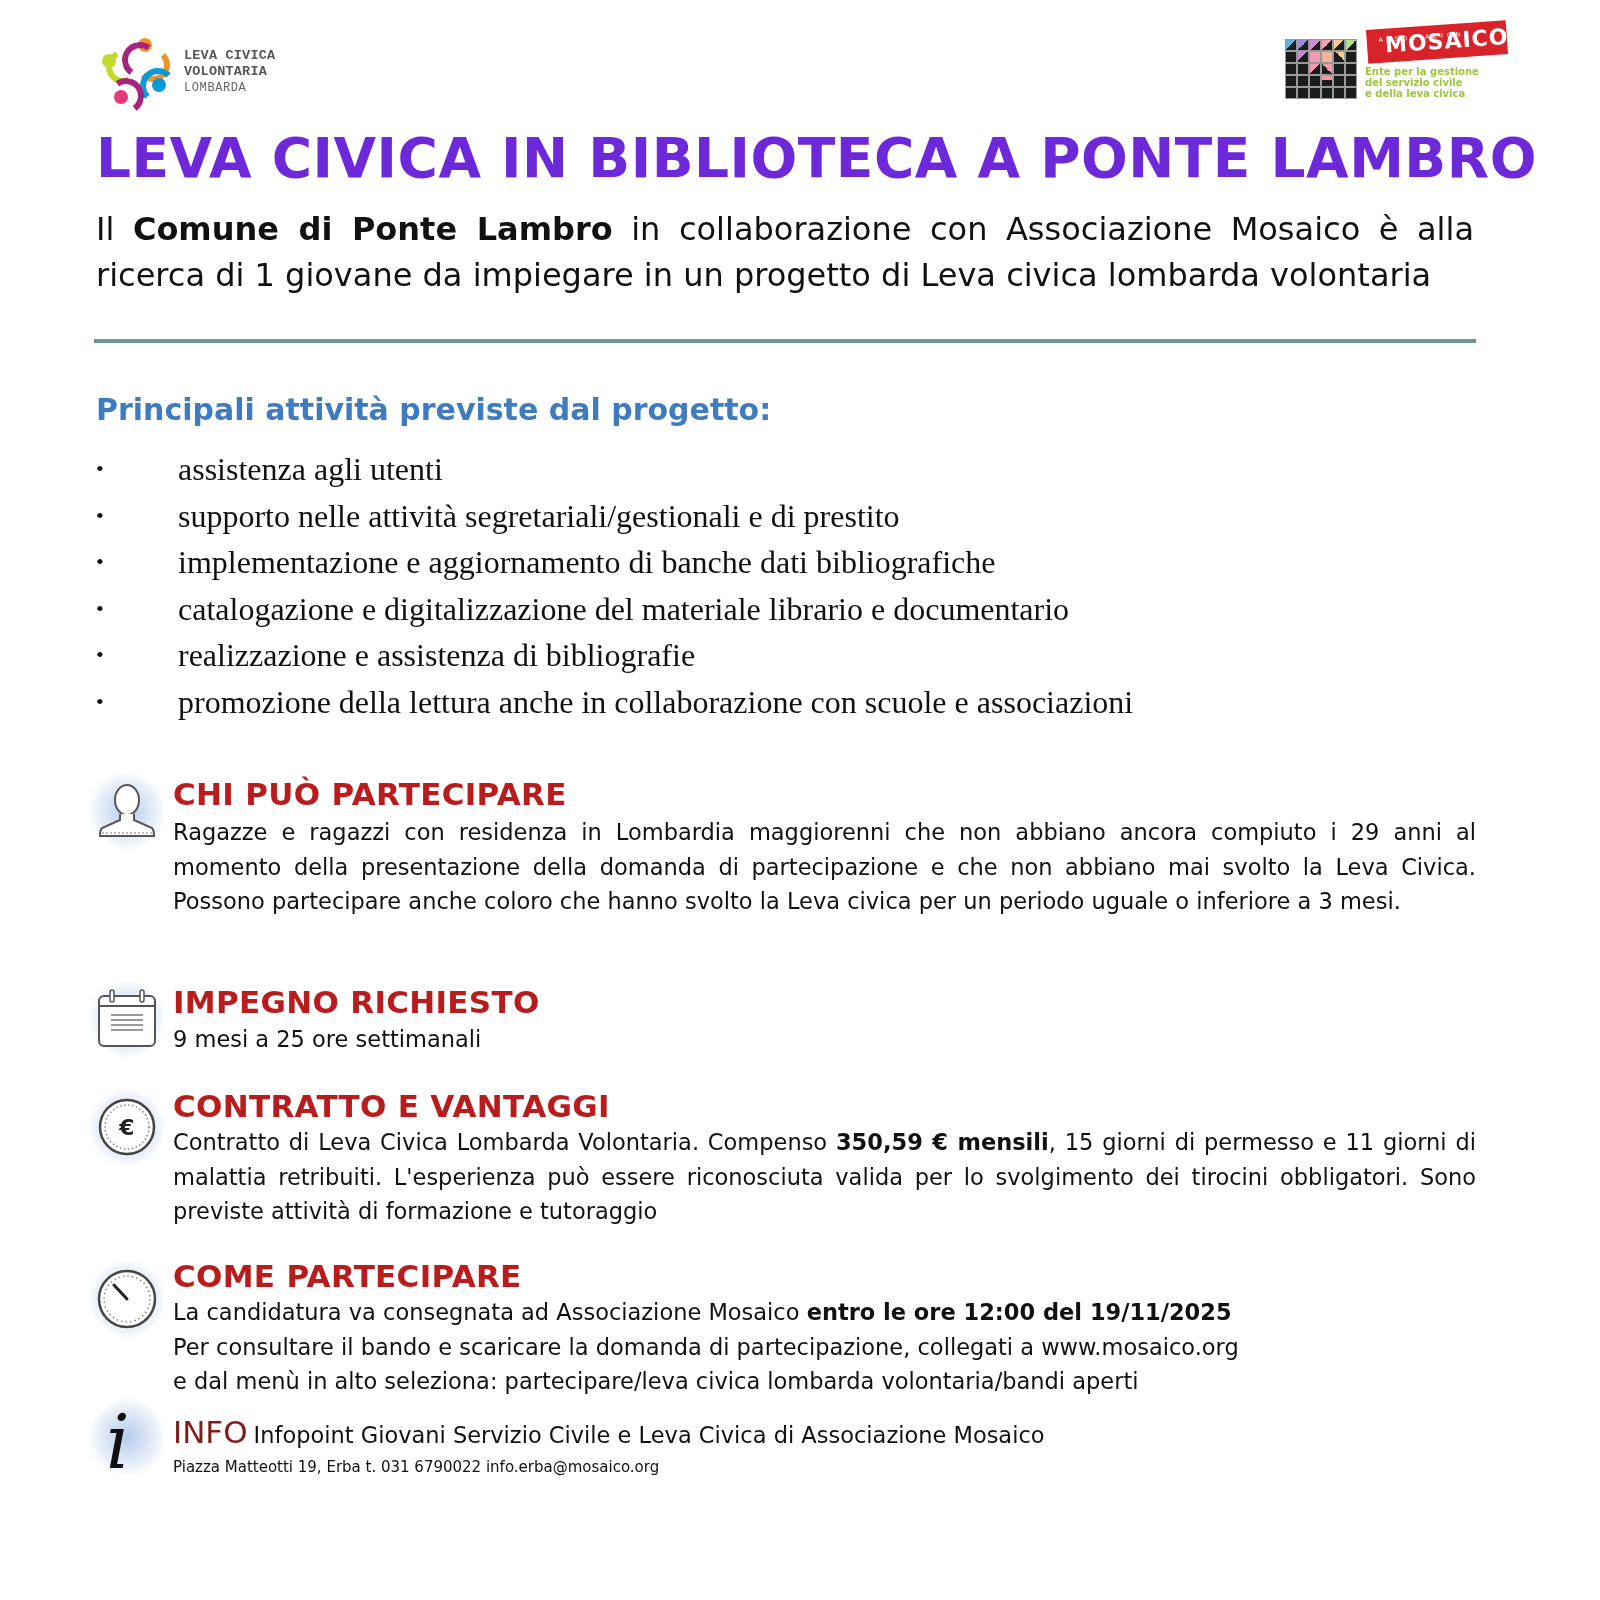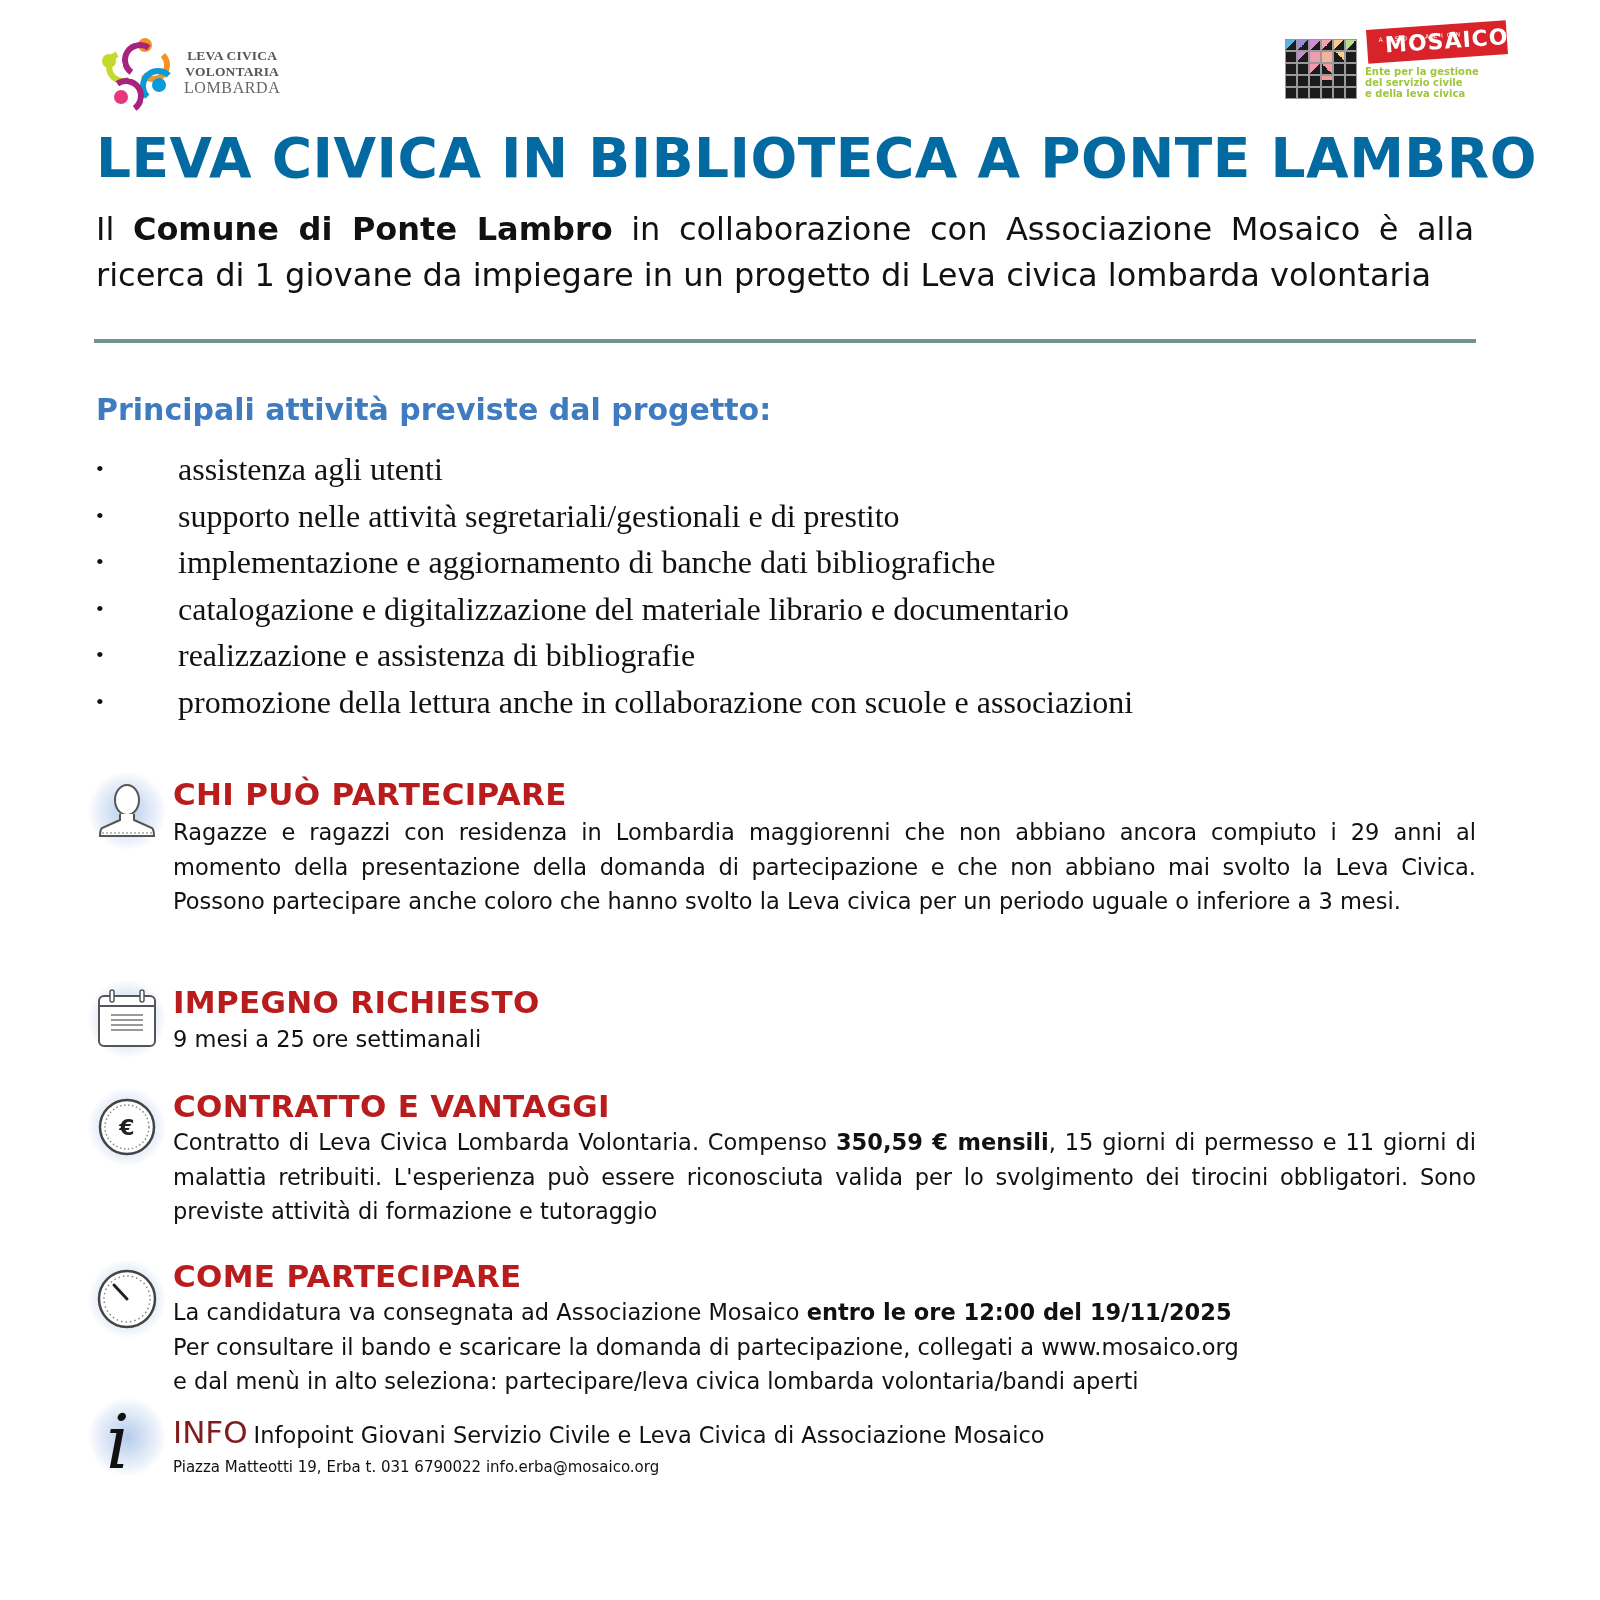--- a/index.html
+++ b/index.html
@@ -4,37 +4,37 @@
 <style>
   html, body { margin:0; padding:0; background:#ffffff; }
   body { width:1600px; height:1600px; position:relative; overflow:hidden;
          font-family:"DejaVu Sans", sans-serif; color:#111; }
   .abs { position:absolute; }
 
   
   #logo-left { left:100px; top:38px; width:220px; height:70px; }
   .ll-dot { position:absolute; border-radius:50%; }
   .ll-arc { position:absolute; border-radius:50%; border:6px solid; border-color:transparent; }
-  .ll-text { position:absolute; left:84px; top:10px; font-family:Liberation Serif, serif;
-             color:#555; line-height:16px;text-align:center; }
+  .ll-text { position:absolute; left:84px; top:10px; font-family:Liberation Mono, monospace;
+             color:#555; line-height:16px; }
   .ll-text .b { font-weight:bold; font-size:13.5px; letter-spacing:0.2px; display:block; }
-  .ll-text .n { font-size:16px; letter-spacing:0.6px; display:block; color:#666; }
+  .ll-text .n { font-size:12px; letter-spacing:0.6px; display:block; color:#666; }
 
   #logo-right { left:1285px; top:22px; width:200px; height:85px; }
   .mosaic-grid { position:absolute; left:0; top:17px; width:72px; height:60px;
                  display:grid; grid-template-columns:repeat(6,12px); grid-template-rows:repeat(5,12px); }
   .mosaic-grid span { border:1px solid #999; box-sizing:border-box; background:#1b1b1b; }
   .mosaic-banner { position:absolute; left:82px; top:3px; width:140px; height:34px;
                    background:#d8232a; transform:rotate(-4deg); color:#fff; font-weight:bold;
                    font-size:22px; letter-spacing:1px; line-height:34px; padding-left:18px; box-sizing:border-box;}
   .mosaic-banner small { position:absolute; top:-6px; left:12px; font-size:6px; letter-spacing:4px; font-weight:normal; }
   .mosaic-sub { position:absolute; left:80px; top:44px; color:#9dc63b; font-weight:bold; font-size:10px; line-height:11px; }
 
   
-  #title { left:96px; top:126px; width:1380px; text-align:center; color:#0369a1;
+  #title { left:96px; top:126px; width:1380px; text-align:center; color:#6d28d9;
            font-weight:bold; font-size:55px; letter-spacing:0.5px; white-space:nowrap;
            font-family:"DejaVu Sans", sans-serif; }
   #intro { left:96px; top:206px; width:1378px; font-size:32px; line-height:46px;
            text-align:justify; text-align-last:left; color:#111; }
   #intro b { font-weight:bold; }
 
   #divider { left:94px; top:339px; width:1382px; height:4px; background:#6f9593; }
 
   #activities-title { left:96px; top:392px; color:#3f7bbf; font-weight:bold; font-size:30px; }
   #activities { left:96px; top:446px; margin:0; padding:0; list-style:none;

